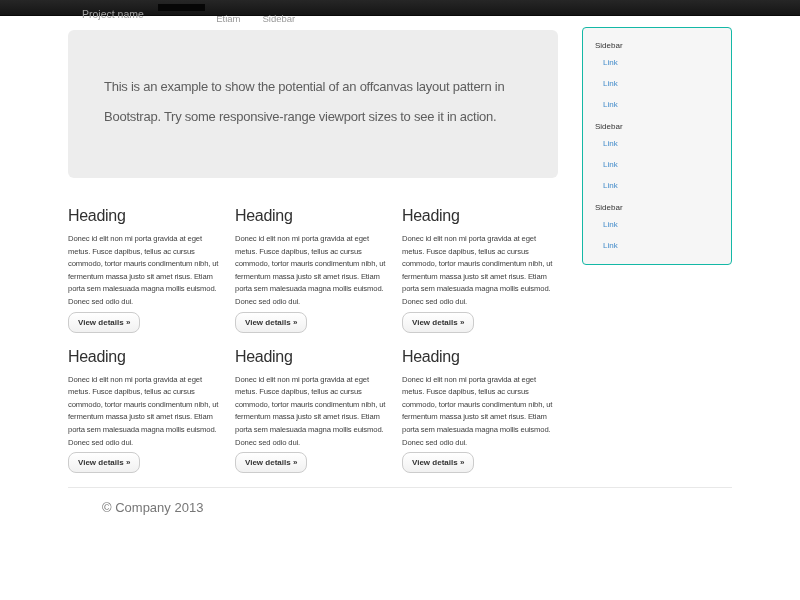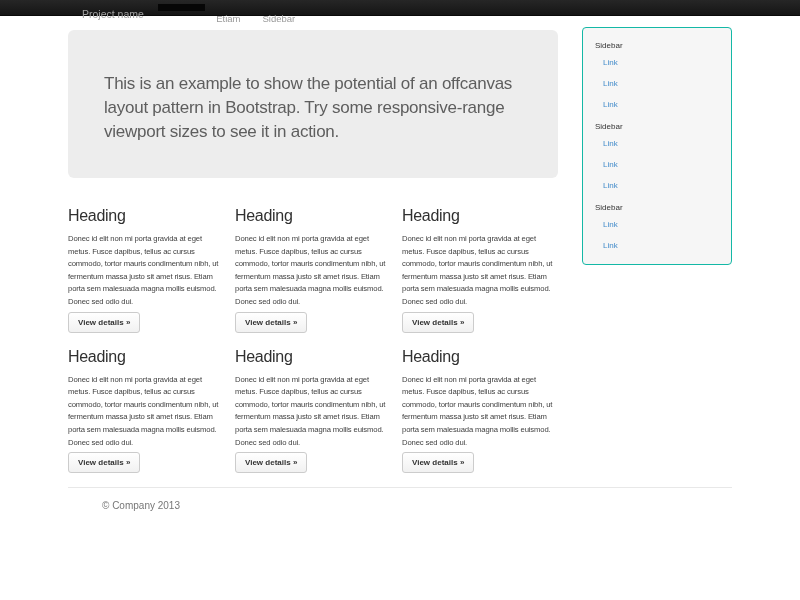--- a/index.html
+++ b/index.html
@@ -43,21 +43,21 @@
   .jumbotron {
     margin-top: 14px; height: 148px;
     background: #ededed; border-radius: 6px;
     padding: 32px 28px 26px 36px;
   }
   .jumbotron h1 {
     margin: 0; font-size: 30px; line-height: 34px;
     font-weight: bold; color: #333; letter-spacing: -0.5px;
   }
   .jumbotron p {
-    margin: 10px 0 0; font-size: 17px; line-height: 24px;
+    margin: 10px 0 0; font-size: 13px; line-height: 30px;
     color: #5e5e5e; letter-spacing: -0.25px;
   }
 
   
   .row { display: flex; margin-top: 26px; }
   .row + .row { margin-top: 12px; }
   .col { width: 156px; margin-right: 11px; }
   .col:last-child { margin-right: 0; }
   .col h2 {
     margin: 0 0 5px; font-size: 16px; line-height: 24px;
@@ -65,21 +65,21 @@
   }
   .col p {
     margin: 0 0 2px; font-size: 7.7px; line-height: 12.6px;
     color: #3f3f3f; letter-spacing: -0.15px;
   }
   .btn {
     display: inline-block;
     font-family: "Liberation Sans", sans-serif;
     font-size: 8px; font-weight: bold; color: #333;
     background: linear-gradient(#ffffff, #f1f1f1);
-    border: 1px solid #cccccc; border-radius: 3px;
+    border: 1px solid #cccccc; border-radius: 8px;
     padding: 5px 9px; cursor: pointer;
   }
 
   
   .sidebar {
     margin-top: 11px;
     background: #f6f6f6;
     border: 1px solid #14b8a6;
     border-radius: 4px;
     padding: 6px 0 8px;
@@ -93,21 +93,21 @@
     color: #428bca; text-decoration: none;
     padding: 6px 20px; cursor: pointer;
   }
 
   
   .footer {
     width: 664px; margin: 14px auto 0;
     border-top: 1px solid #e8e8e8;
     padding: 12px 0 0 2px;
   }
-  .footer p { margin: 0; font-size: 10px; color: #777; padding-left: 32px; }
+  .footer p { margin: 0; font-size: 13px; color: #777; padding-left: 32px; }
 </style>
 </head>
 <body>
 
 <nav class="navbar">
   <div class="navbar-inner">
     <a class="brand">Project name</a>
     <ul class="nav">
       <li class="nav-item active">Home</li>
       <li class="nav-item">Etiam</li>

